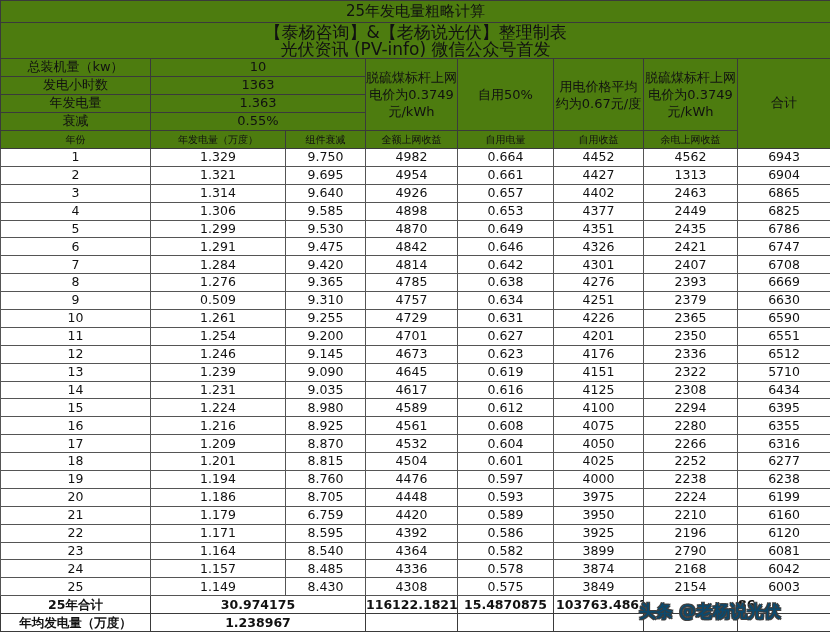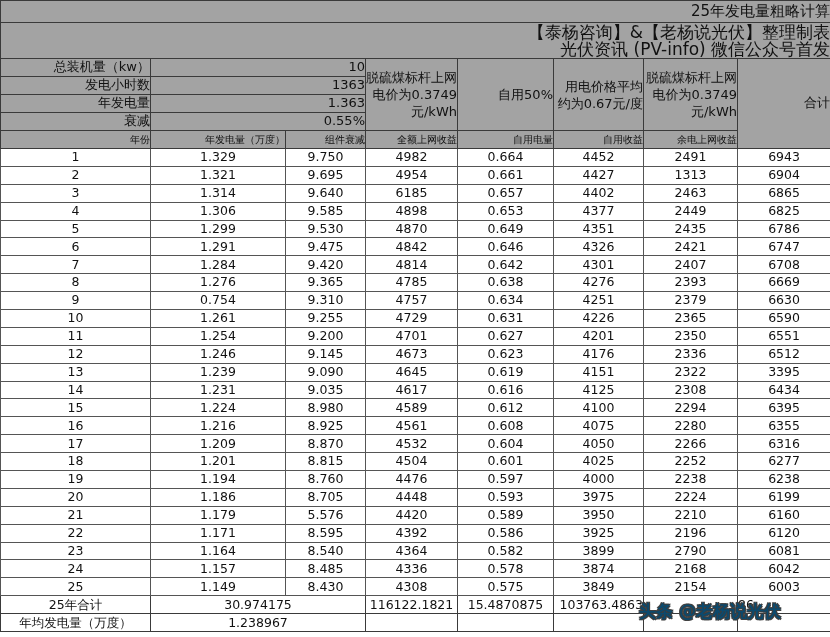--- a/index.html
+++ b/index.html
@@ -1,28 +1,28 @@
 <!DOCTYPE html>
 <html><head>
 <meta charset="utf-8">
 <style>
   html, body { margin:0; padding:0; background:#ffffff; }
   body { width:830px; height:637px; overflow:hidden; position:relative;
          font-family: "DejaVu Sans", "Liberation Sans", sans-serif; color:#111; }
   table { border-collapse: collapse; table-layout: fixed; width:830px; position:absolute; left:0; top:0; }
   td { border:1px solid #3a3a3a; padding:0; text-align:center; vertical-align:middle;
        font-size:12.5px; line-height:1.15; overflow:hidden; white-space:nowrap; }
-  .g td, td.g { background:#a3a3a3;text-align:right; }
+  .g td, td.g { background:#4d7c0f; }
   .title td { height:21px; font-size:15px; }
   .sub td { height:35px; font-size:17px; line-height:17px; }
   .param td { height:17px; font-size:13px; }
   .hdr td { height:17px; font-size:10px; }
   .multi { white-space:normal; line-height:17px; font-size:13px; }
   .data td { height:16.9px; font-size:12.5px; background:#fff; border-color:#555; }
-  .foot td { height:17px; font-size:12.5px; background:#fff; }
+  .foot td { height:17px; font-size:12.5px; background:#fff;font-weight:bold; }
   .wm { position:absolute; left:639px; top:600px; font-size:17px; color:#0c4a6e;
         font-weight:bold; letter-spacing:0px;
         text-shadow: 0 0 1px #333, 1px 1px 0 #444, -1px -1px 0 #444, 1px -1px 0 #444, -1px 1px 0 #444;
         pointer-events:none; }
 </style>
 </head>
 <body>
 
 <table>
   <colgroup>
@@ -77,38 +77,38 @@
     </tr>
   </tbody>
   <tbody id="data-body">
       <tr class="data">
         <td>1</td>
         <td>1.329</td>
         <td>9.750</td>
         <td>4982</td>
         <td>0.664</td>
         <td>4452</td>
-        <td>2491</td>
+        <td>4562</td>
         <td>6943</td>
       </tr>
       <tr class="data">
         <td>2</td>
         <td>1.321</td>
         <td>9.695</td>
         <td>4954</td>
         <td>0.661</td>
         <td>4427</td>
         <td>1313</td>
         <td>6904</td>
       </tr>
       <tr class="data">
         <td>3</td>
         <td>1.314</td>
         <td>9.640</td>
-        <td>6185</td>
+        <td>4926</td>
         <td>0.657</td>
         <td>4402</td>
         <td>2463</td>
         <td>6865</td>
       </tr>
       <tr class="data">
         <td>4</td>
         <td>1.306</td>
         <td>9.585</td>
         <td>4898</td>
@@ -152,21 +152,21 @@
         <td>1.276</td>
         <td>9.365</td>
         <td>4785</td>
         <td>0.638</td>
         <td>4276</td>
         <td>2393</td>
         <td>6669</td>
       </tr>
       <tr class="data">
         <td>9</td>
-        <td>0.754</td>
+        <td>0.509</td>
         <td>9.310</td>
         <td>4757</td>
         <td>0.634</td>
         <td>4251</td>
         <td>2379</td>
         <td>6630</td>
       </tr>
       <tr class="data">
         <td>10</td>
         <td>1.261</td>
@@ -198,21 +198,21 @@
         <td>6512</td>
       </tr>
       <tr class="data">
         <td>13</td>
         <td>1.239</td>
         <td>9.090</td>
         <td>4645</td>
         <td>0.619</td>
         <td>4151</td>
         <td>2322</td>
-        <td>3395</td>
+        <td>5710</td>
       </tr>
       <tr class="data">
         <td>14</td>
         <td>1.231</td>
         <td>9.035</td>
         <td>4617</td>
         <td>0.616</td>
         <td>4125</td>
         <td>2308</td>
         <td>6434</td>
@@ -273,21 +273,21 @@
         <td>8.705</td>
         <td>4448</td>
         <td>0.593</td>
         <td>3975</td>
         <td>2224</td>
         <td>6199</td>
       </tr>
       <tr class="data">
         <td>21</td>
         <td>1.179</td>
-        <td>5.576</td>
+        <td>6.759</td>
         <td>4420</td>
         <td>0.589</td>
         <td>3950</td>
         <td>2210</td>
         <td>6160</td>
       </tr>
       <tr class="data">
         <td>22</td>
         <td>1.171</td>
         <td>8.595</td>

